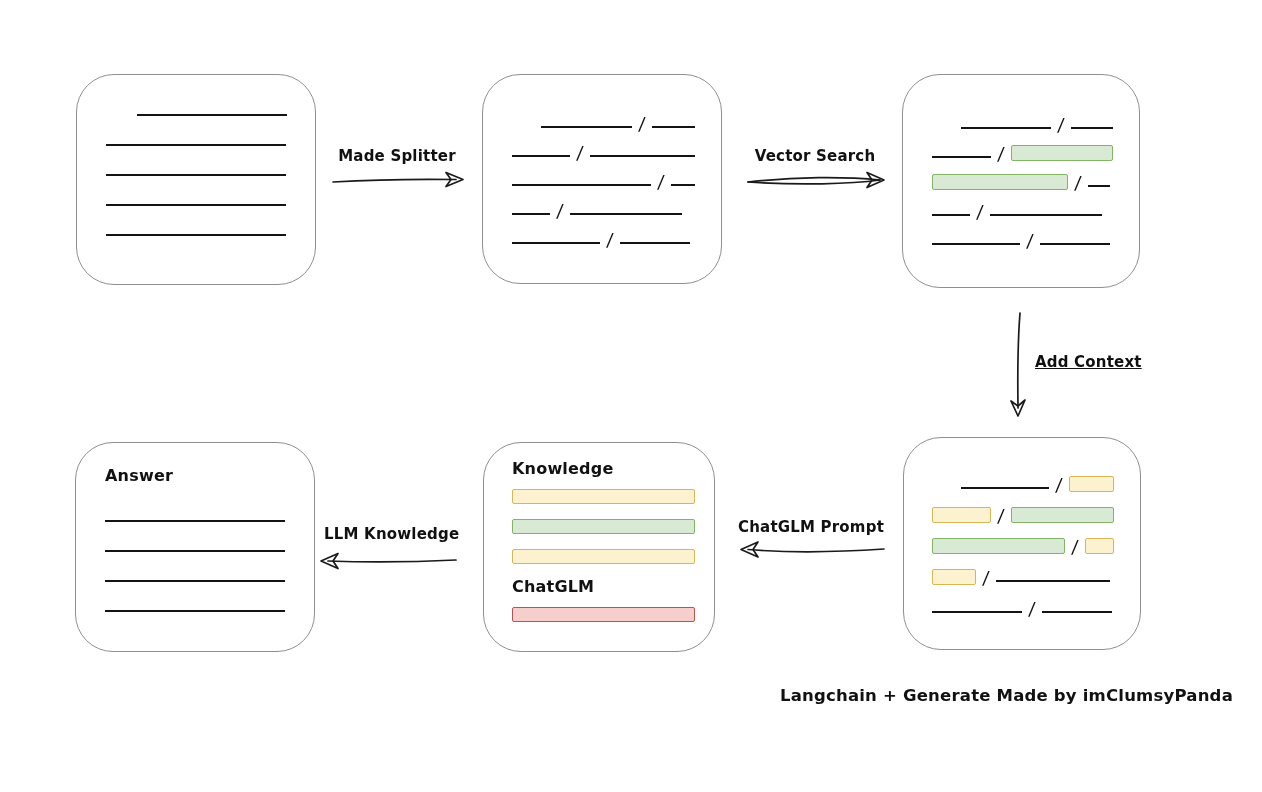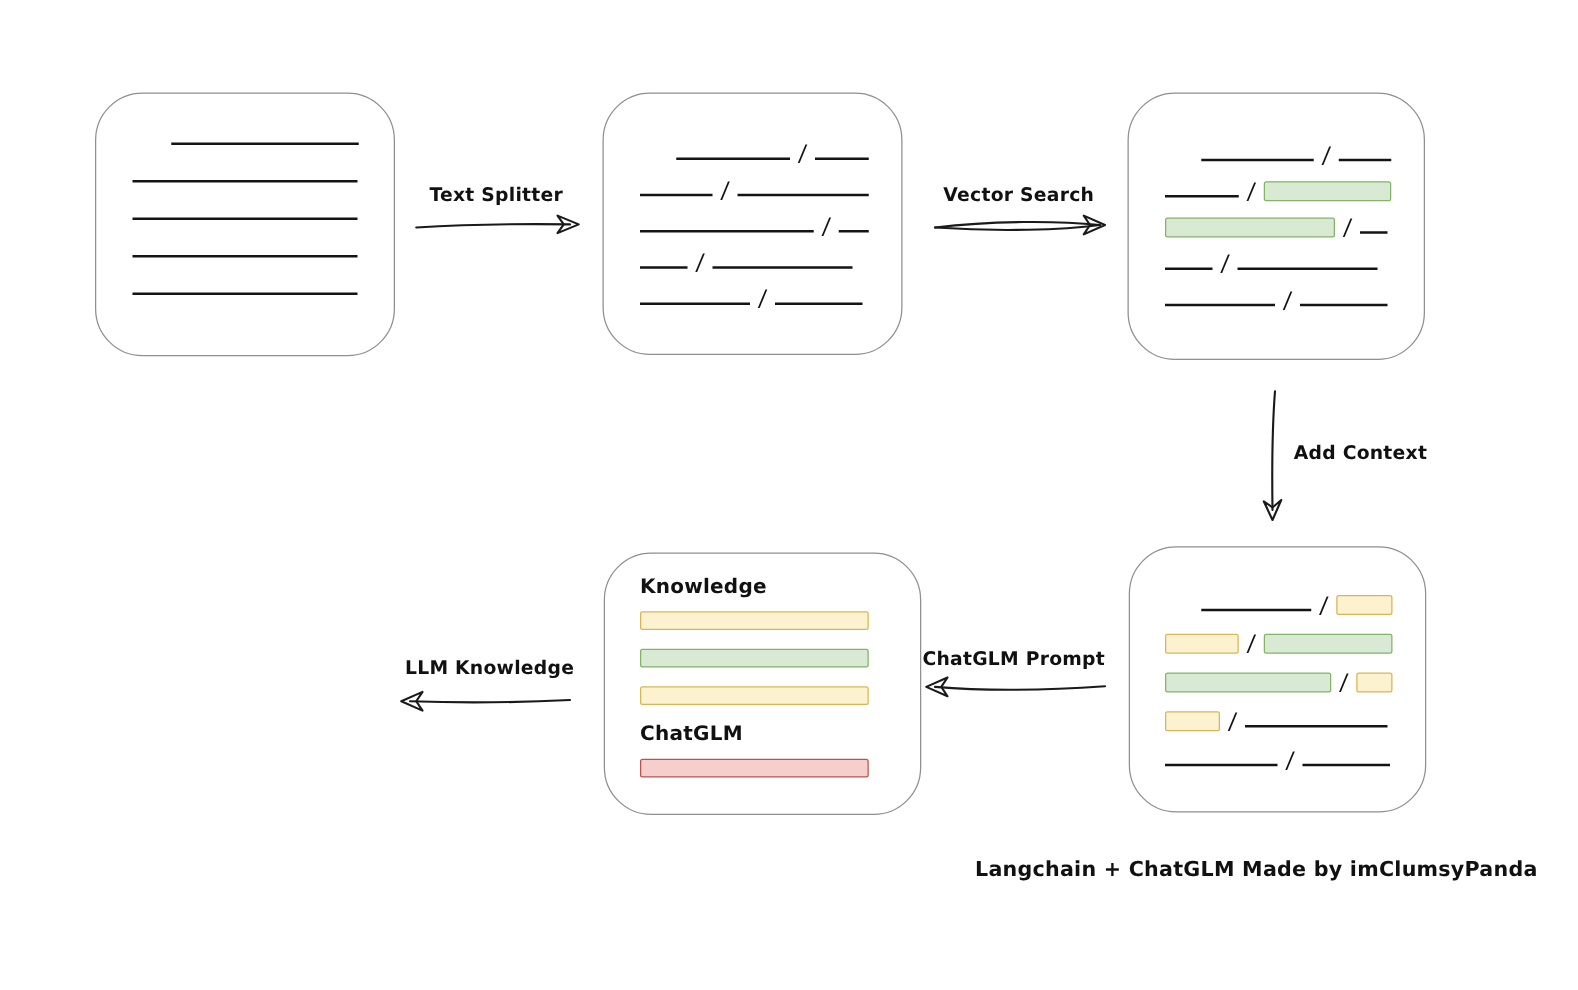--- a/index.html
+++ b/index.html
@@ -143,35 +143,54 @@
           <div class="hline" style="width: 114px;"></div>
         </div>
         <div class="seg-row h31">
           <div class="hline" style="width: 90px;"></div>
           <span class="slash">/</span>
           <div class="hline" style="width: 70px;"></div>
         </div>
       </div>
   </div>
 
-  <div class="dbox" style="left:483px;top:442px;width:254px;height:210px;">
+  <div class="dbox" style="left:483px;top:442px;width:232px;height:210px;">
     <div style="position:absolute;left:28px;top:16px;right:22px;">
       <div class="box-label" style="margin-bottom:11px;">Knowledge</div>
       <div>
           <div class="bar yellow"></div>
           <div class="bar green"></div>
           <div class="bar yellow"></div>
         </div>
       <div class="box-label" style="margin-bottom:11px;margin-top:-2px;">ChatGLM</div>
       <div>
           <div class="bar red"></div>
         </div>
     </div>
   </div>
 
+  <div class="dbox" style="left:75px;top:442px;width:240px;height:210px;">
+    <div style="position:absolute;left:29px;top:23px;right:26px;">
+      <div class="box-label" style="margin-bottom:13px;">Answer</div>
+      <div>
+          <div class="seg-row h30">
+            <div class="hline" style="width: 180px;"></div>
+          </div>
+          <div class="seg-row h30">
+            <div class="hline" style="width: 180px;"></div>
+          </div>
+          <div class="seg-row h30">
+            <div class="hline" style="width: 180px;"></div>
+          </div>
+          <div class="seg-row h30">
+            <div class="hline" style="width: 180px;"></div>
+          </div>
+        </div>
+    </div>
+  </div>
 
   <svg class="arrows-overlay" viewBox="0 0 1262 792">
     <g fill="none" stroke="#1a1a1a" stroke-width="1.7" stroke-linecap="round" stroke-linejoin="round">
       <g>
         <path d="M333,182 C375,179.5 420,179 456,179.5"></path>
         <path d="M446,172.5 L463,179.5 L446,186.5 L451,179.5 Z"></path>
       </g>
       <g>
         <path d="M748,182 C795,176.5 845,176.5 880,180"></path>
         <path d="M748,182 C800,185.5 850,184 880,180"></path>
@@ -185,21 +204,21 @@
         <path d="M884,549 C840,552 790,553 748,549.5"></path>
         <path d="M758,542 L741,549.5 L758,557 L753,549.5 Z"></path>
       </g>
       <g>
         <path d="M456,560 C415,562 370,562.5 328,561"></path>
         <path d="M338,553.5 L321,561 L338,568.5 L333,561 Z"></path>
       </g>
     </g>
   </svg>
 
-  <div class="arrow-label" style="left:332px;top:147px;width:130px;">Text Splitter</div>
+  <div class="arrow-label" style="left:332px;top:147px;width:130px;">Made Splitter</div>
   <div class="arrow-label" style="left:745px;top:147px;width:140px;">Vector Search</div>
-  <div class="arrow-label" style="left:1035px;top:353px;text-align:left;">Add Context</div>
+  <div class="arrow-label" style="left:1035px;top:353px;text-align:left;text-decoration:underline;">Add Context</div>
   <div class="arrow-label" style="left:736px;top:518px;width:150px;">ChatGLM Prompt</div>
   <div class="arrow-label" style="left:324px;top:525px;width:132px;">LLM Knowledge</div>
 
-  <div class="footer-credit">Langchain + ChatGLM Made by imClumsyPanda</div>
+  <div class="footer-credit">Langchain + Generate Made by imClumsyPanda</div>
 
 </div>
 
 </body></html>

